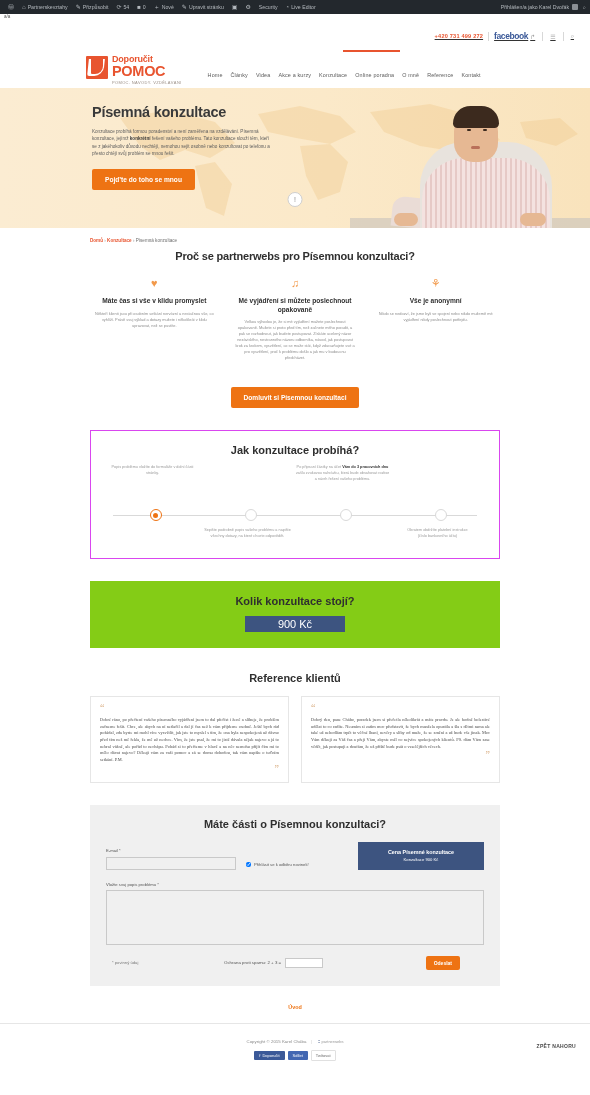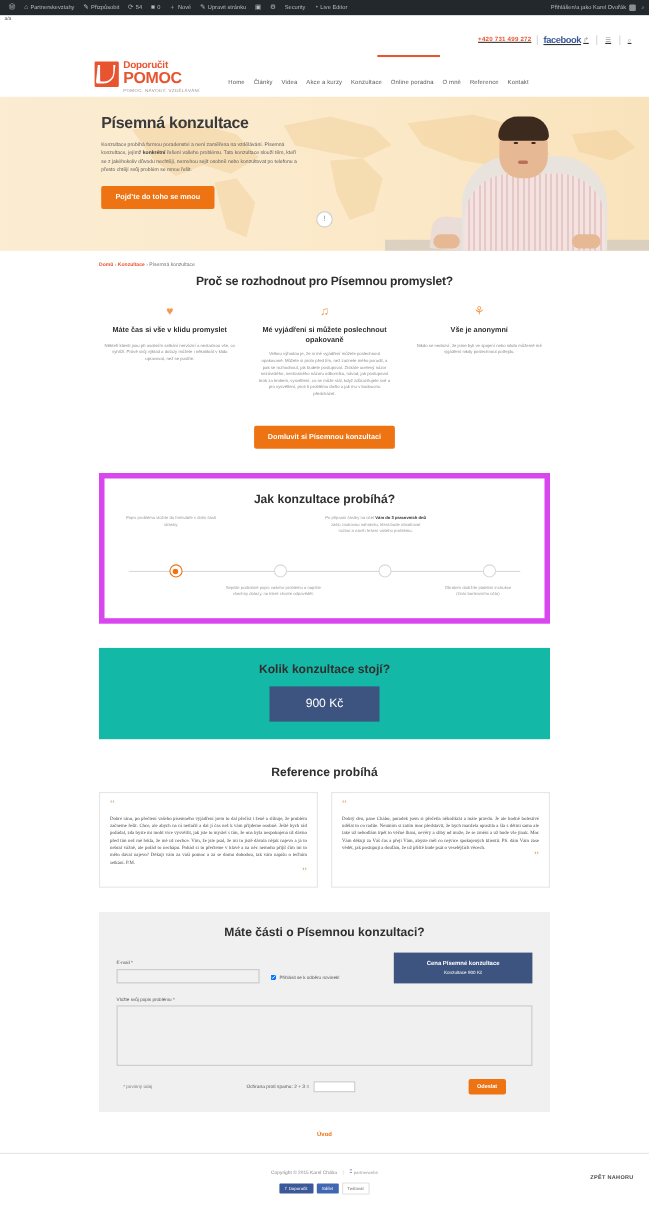--- a/index.html
+++ b/index.html
@@ -93,37 +93,37 @@
   .col p { font-size:3.9px; color:#8e8e8e; line-height:1.55; margin-top:5px; padding:0 4px;}
 
   .cta-wrap { text-align:center; margin-top:26px; }
   .cta {
     background:#ee7313; color:#fff; border:none; border-radius:2px;
     font-size:6.6px; font-weight:bold; padding:7px 13px; cursor:pointer;
     font-family:"Liberation Sans",sans-serif;
   }
 
   
-  .tl-box { border:5px solid #d946ef; margin-top:22px; padding:13px 14px 18px; }
+  .tl-box { border:1px solid #d946ef; margin-top:22px; padding:13px 14px 18px; }
   .tl-box h2 { text-align:center; font-size:11px; font-weight:bold; color:#2f2f2f; }
   .tl-top { display:flex; margin-top:9px; height:42px; }
   .tl-top > div { width:25%; font-size:3.8px; color:#9a9a9a; text-align:center; line-height:1.5;}
   .tl-top b { color:#2f2f2f; }
   .tl-line { position:relative; height:13px; margin-top:2px;}
   .tl-line .rail { position:absolute; left:8px; right:8px; top:6px; height:1px; background:#d9d9d9;}
   .tl-line .node { position:absolute; top:0; width:12px;height:12px;border-radius:50%; background:#fff; border:1.4px solid #d9d9d9;}
   .tl-line .node.active { border-color:#ee7313; }
   .tl-line .node.active::after { content:""; position:absolute; left:2.2px; top:2.2px; width:5.2px;height:5.2px;border-radius:50%;background:#ee7313;}
   .tl-bot { display:flex; margin-top:6px; }
   .tl-bot > div { width:25%; font-size:3.8px; color:#9a9a9a; text-align:center; line-height:1.5;}
 
   
-  .price-sec { background:#14b8a6; margin-top:22px; padding:14px 0 16px; text-align:center;}
+  .price-sec { background:#84cc16; margin-top:22px; padding:14px 0 16px; text-align:center;}
   .price-sec h2 { font-size:11px; font-weight:bold; color:#2f2f2f;}
-  .price-box { margin:9px auto 0; width:100px; height:32px; background:#3d5480; color:#fff;
+  .price-box { margin:9px auto 0; width:100px; height:16px; background:#3d5480; color:#fff;
                display:flex; align-items:center; justify-content:center; font-size:11px;}
 
   
   .refs-title { text-align:center; font-size:11px; font-weight:bold; color:#2f2f2f; margin-top:24px;}
   .refs { display:flex; gap:12px; margin-top:12px; }
   .ref { flex:1; border:1px solid #e6e6e6; padding:8px 9px 10px; position:relative; background:#fff;}
   .ref .q { color:#d6a87a; font-size:10px; line-height:6px; height:8px; font-family:"Liberation Serif",serif;}
   .ref p { font-size:4.4px; color:#4a4a4a; line-height:1.52; font-family:"Liberation Serif",serif; text-align:justify; margin-top:4px;}
   .ref .qe { color:#d6a87a; font-size:10px; text-align:right; line-height:6px; font-family:"Liberation Serif",serif; margin-top:2px;}
 
@@ -293,21 +293,21 @@
   <div class="scroll-dot">!</div>
 
   <div class="wrap">
     <div class="crumbs">
       <a href="#">Domů</a>
       <span>›</span>
       <a href="#">Konzultace</a>
       <span>›</span>
       <span class="cur">Písemná konzultace</span>
     </div>
-    <h2 class="sec">Proč se rozhodnout pro Písemnou promyslet?</h2>
+    <h2 class="sec">Proč se partnerwebs pro Písemnou konzultaci?</h2>
     <div class="cols">
       <div class="col">
         <div class="ico">♥</div>
         <h3>Máte čas si vše v klidu promyslet</h3>
         <p>Někteří klienti jsou při osobním setkání nervózní a nestačnou vše, co vyhlíží. Právě svůj výklad a dotazy můžete i několikrát v klidu upravovat, než se pustíte.</p>
       </div>
       <div class="col">
         <div class="ico">♫</div>
         <h3>Mé vyjádření si můžete poslechnout opakovaně</h3>
         <p>Velkou výhodou je, že si mé vyjádření můžete poslechnout opakovaně. Můžete si proto před tím, než začnete mého poradit, a pak se rozhodnout, jak budete postupovat. Získáte ucelený názor nezávislého, nestranného názoru odborníka, návod, jak postupovat krok za krokem, vysvětlení, co se může stát, když zdůrazňujete své a pro vysvětlení, proč k problému došlo a jak mu v budoucnu předcházet.</p>
@@ -345,21 +345,21 @@
       </div>
     </div>
   </div>
 
   <div class="wrap">
     <div class="price-sec">
       <h2>Kolik konzultace stojí?</h2>
       <div class="price-box">900 Kč</div>
     </div>
 
-    <div class="refs-title">Reference probíhá</div>
+    <div class="refs-title">Reference klientů</div>
     <div class="refs">
       <div class="ref">
         <div class="q">“</div>
         <p>Dobré ráno, po přečtení vašeho písemného vyjádření jsem to dal přečíst i ženě a slíbuje, že problém začneme řešit. Chce, ale abych na ní netlačil a dal jí čas než k vám přijdeme osobně. Ještě bych rád požádal, zda byste mi mohl více vysvětlit, jak jste to myslel s tím, že ona byla nespokojená už dávno před tím než mě řekla, že mě už nechce. Vím, že jste psal, že mi to jistě dávala nějak najevo a já to nebral vážně, ale pořád to nechápu. Pohád si to přečteme v hlavě a na něc nemohu přijít čím mi to mělo dávat najevo? Děkuji vám za vaši pomoc a zá se domu dohodou, tak vám napíšu o teďním setkání. P.M.</p>
         <div class="qe">”</div>
       </div>
       <div class="ref">
         <div class="q">“</div>
         <p>Dobrý den, pane Chábo, poradek jsem si přečetla několikrát a máte pravdu. Je ale hodně bolestivé udělat to co radíte. Neumím si zatím moc představit, že bych manžela opustila a šla s dětmi sama ale také už nehodlám trpět to věčné lhaní, nevěry a sliby od muže, že se změní a už bude vše jinak. Moc Vám děkuji za Váš čas a přeji Vám, abyste měl co nejvíce spokojených klientů. PS. dám Vám zase vědět, jak postupuji a doufám, že už příště bude psát o veselějších věcech.</p>
         <div class="qe">”</div>

